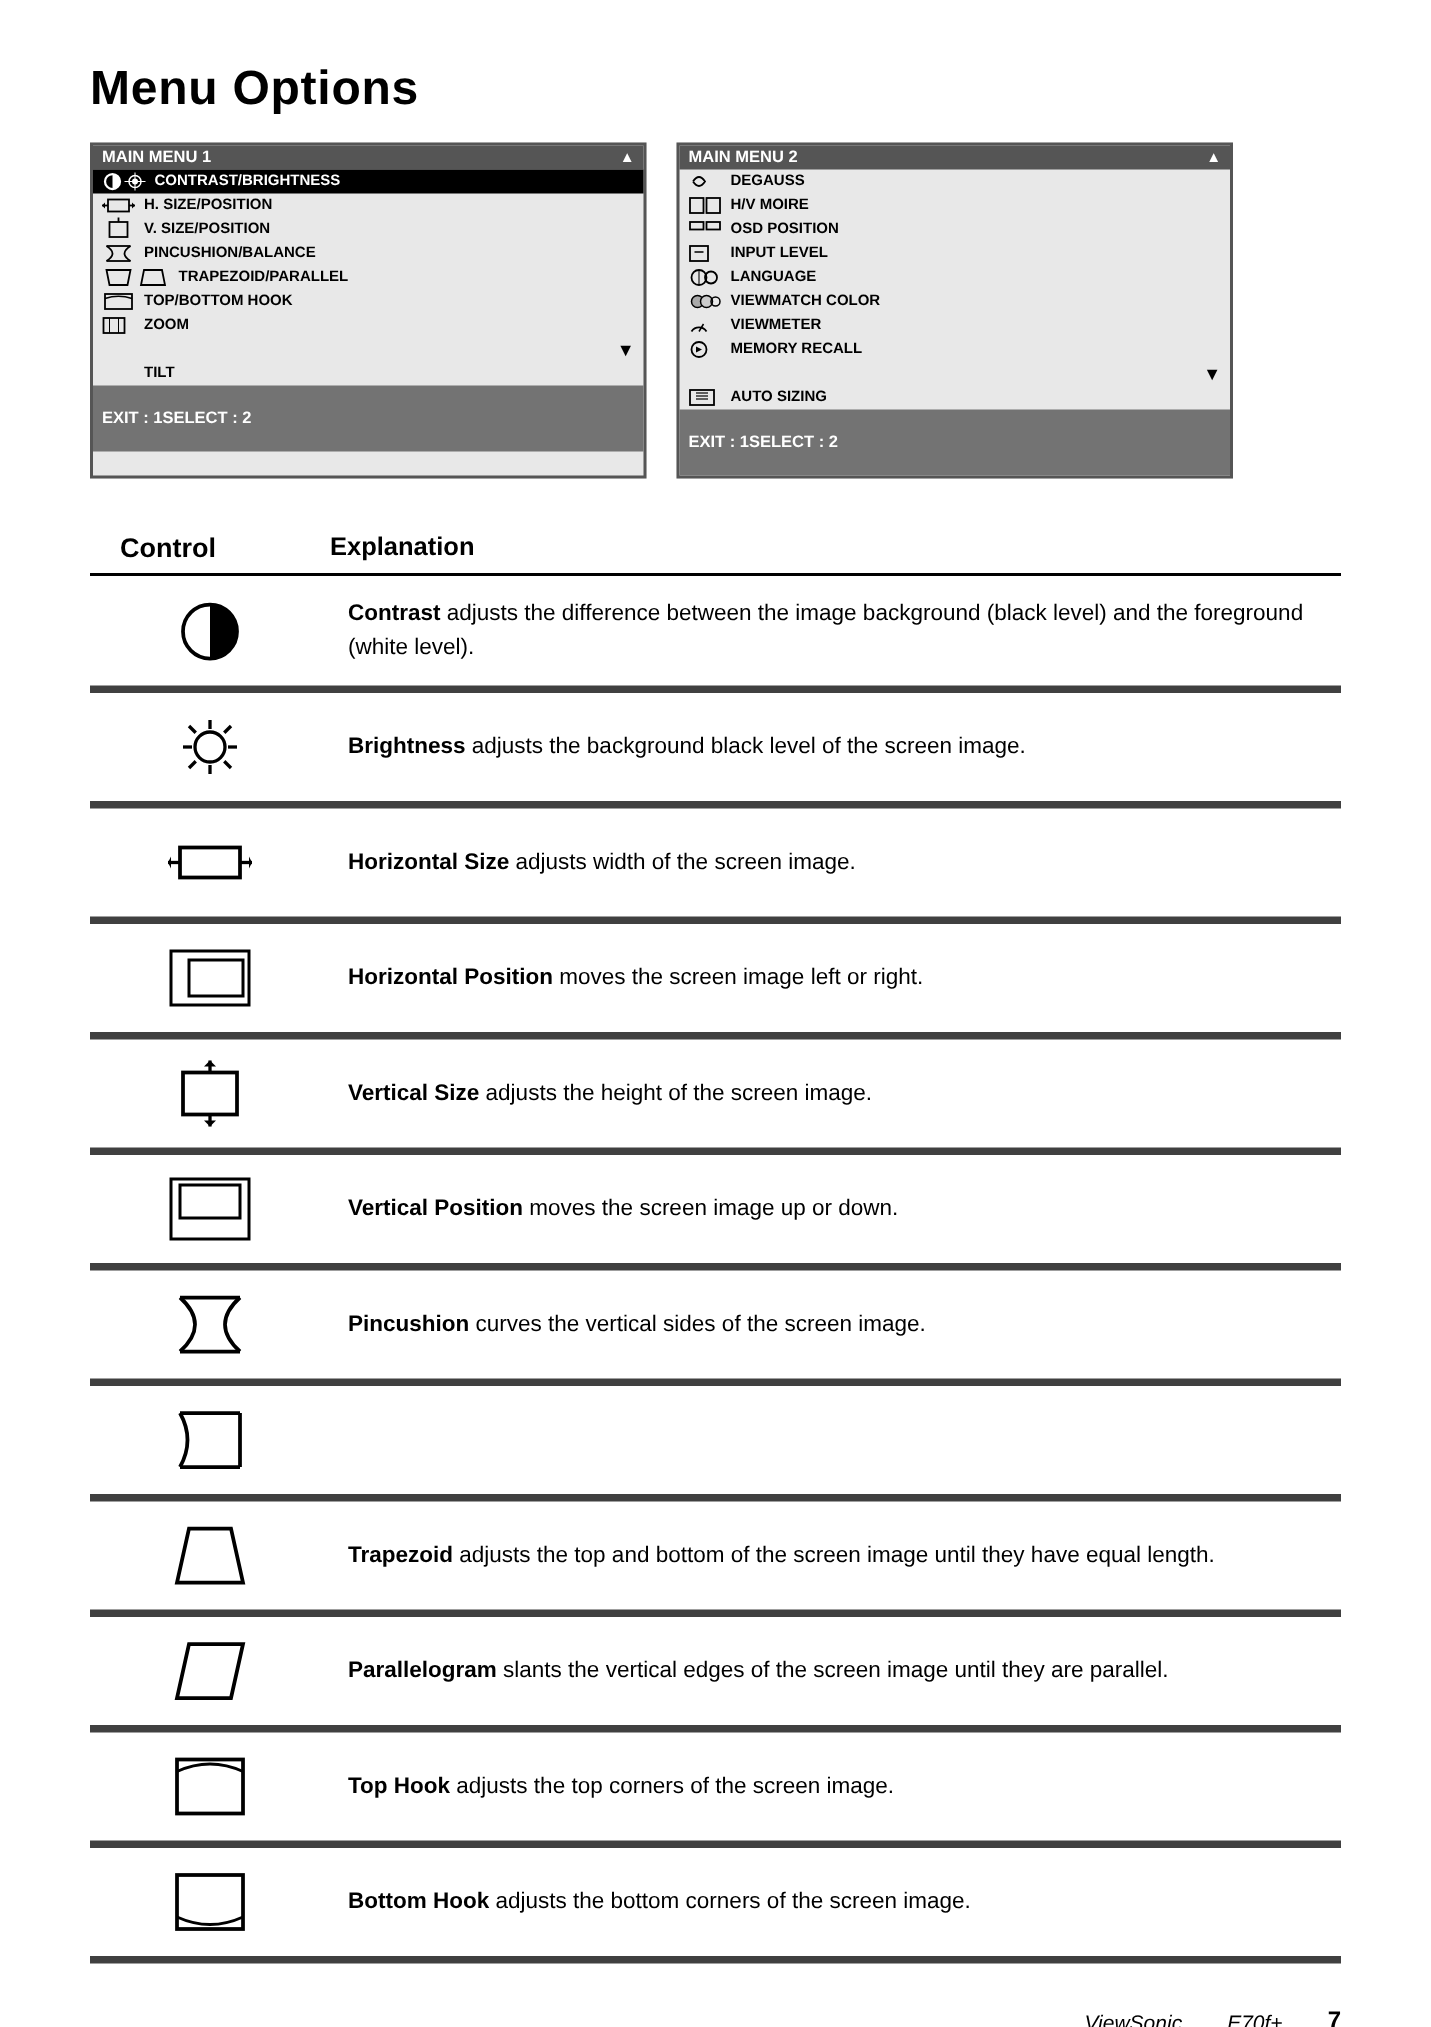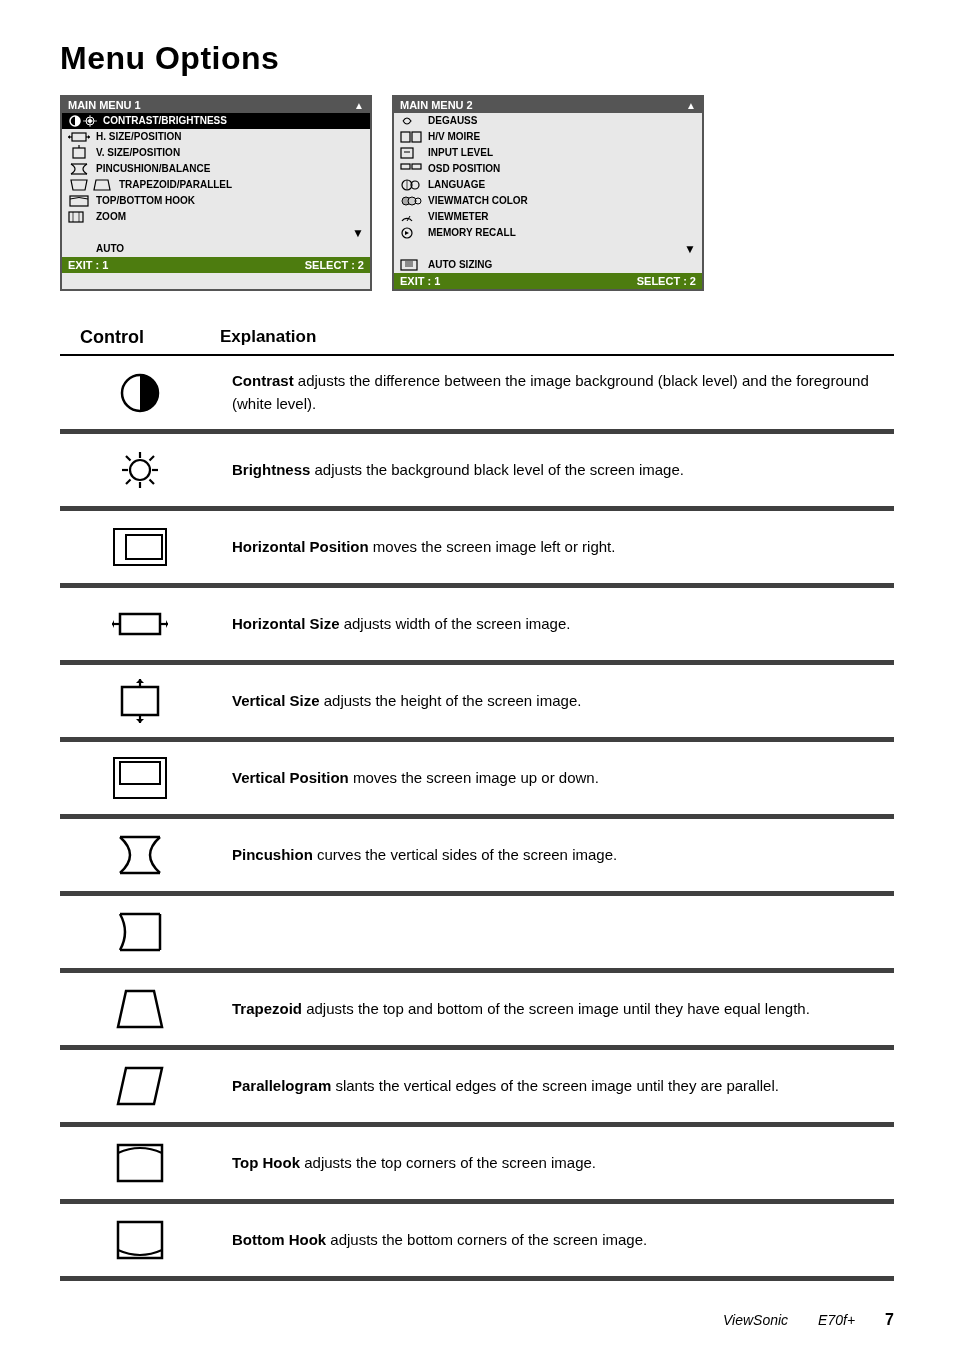--- a/index.html
+++ b/index.html
@@ -23,21 +23,21 @@
     
     .menus-row {
       display: flex;
       gap: 20px;
       margin-bottom: 28px;
     }
 
     .menu-box {
       border: 2px solid #555;
       background: #e8e8e8;
-      width: 312px;
+      width: 371px;
       font-size: 11px;
       font-weight: bold;
     }
     .menu-box .menu-header {
       background: #555;
       color: #fff;
       padding: 2px 6px;
       display: flex;
       justify-content: space-between;
       align-items: center;
@@ -62,25 +62,25 @@
     }
     .menu-box .menu-icon {
       font-size: 10px;
       min-width: 22px;
       text-align: center;
       display: flex;
       align-items: center;
       gap: 1px;
     }
     .menu-box .menu-footer {
-      background: #4d7c0f;
+      background: #737373;
       color: #fff;
-      padding: 2px 6px;
-      display: flex;
-      justify-content: space-between;
+      padding: 16px 6px;
+      display: flex;
+      justify-content: flex-start;
       font-size: 11px;
       font-weight: bold;
     }
     .menu-box .arrow-down {
       text-align: right;
       padding: 1px 6px;
       font-size: 12px;
     }
 
     
@@ -233,21 +233,21 @@
             <rect x="1" y="1" width="14" height="10" fill="none" stroke="#000" stroke-width="1.2"></rect>
             <line x1="5" y1="1" x2="5" y2="11" stroke="#000" stroke-width="0.7"></line>
             <line x1="11" y1="1" x2="11" y2="11" stroke="#000" stroke-width="0.7"></line>
           </svg>
       </span>
       <span>ZOOM</span>
     </div>
     <div class="arrow-down">▼</div>
     <div class="menu-item">
       <span class="menu-icon"></span>
-      <span>AUTO</span>
+      <span>TILT</span>
     </div>
     <div class="menu-footer">
       <span>EXIT : 1</span>
       <span>SELECT : 2</span>
     </div>
   </div>
 
   <div class="menu-box">
     <div class="menu-header">
       <span>MAIN MENU 2</span>
@@ -265,35 +265,35 @@
       <span class="menu-icon">
         <svg width="22" height="12" viewBox="0 0 22 12">
             <rect x="1" y="1" width="9" height="10" fill="none" stroke="#000" stroke-width="1.2"></rect>
             <rect x="12" y="1" width="9" height="10" fill="none" stroke="#000" stroke-width="1.2"></rect>
           </svg>
       </span>
       <span>H/V MOIRE</span>
     </div>
     <div class="menu-item">
       <span class="menu-icon">
+        <svg width="22" height="12" viewBox="0 0 22 12">
+            <rect x="1" y="1" width="9" height="5" fill="none" stroke="#000" stroke-width="1.2"></rect>
+            <rect x="12" y="1" width="9" height="5" fill="none" stroke="#000" stroke-width="1.2"></rect>
+          </svg>
+      </span>
+      <span>OSD POSITION</span>
+    </div>
+    <div class="menu-item">
+      <span class="menu-icon">
         <svg width="14" height="12" viewBox="0 0 14 12">
             <rect x="1" y="1" width="12" height="10" fill="none" stroke="#000" stroke-width="1.2"></rect>
             <line x1="4" y1="5" x2="10" y2="5" stroke="#000" stroke-width="1"></line>
           </svg>
       </span>
       <span>INPUT LEVEL</span>
-    </div>
-    <div class="menu-item">
-      <span class="menu-icon">
-        <svg width="22" height="12" viewBox="0 0 22 12">
-            <rect x="1" y="1" width="9" height="5" fill="none" stroke="#000" stroke-width="1.2"></rect>
-            <rect x="12" y="1" width="9" height="5" fill="none" stroke="#000" stroke-width="1.2"></rect>
-          </svg>
-      </span>
-      <span>OSD POSITION</span>
     </div>
     <div class="menu-item">
       <span class="menu-icon">
         <svg width="22" height="12" viewBox="0 0 22 12">
             <circle cx="7" cy="6" r="5" fill="none" stroke="#000" stroke-width="1.2"></circle>
             <circle cx="15" cy="6" r="4" fill="none" stroke="#000" stroke-width="1.2"></circle>
             <line x1="7" y1="1" x2="7" y2="11" stroke="#000" stroke-width="0.7"></line>
           </svg>
       </span>
       <span>LANGUAGE</span>
@@ -379,49 +379,49 @@
       </svg>
     </div>
     <div class="ctrl-desc">
       <b>Brightness</b> adjusts the background black level of the screen image.
     </div>
   </div>
 
   <div class="ctrl-row">
     <div class="ctrl-icon-cell">
       <svg class="ctrl-icon" viewBox="0 0 56 44">
-
-        <rect x="2" y="4" width="52" height="36" fill="none" stroke="#000" stroke-width="2"></rect>
-
-        <rect x="14" y="10" width="36" height="24" fill="none" stroke="#000" stroke-width="2"></rect>
-      </svg>
-    </div>
-    <div class="ctrl-desc">
-      <b>Horizontal Position</b> moves the screen image left or right.
-    </div>
-  </div>
-
-  <div class="ctrl-row">
-    <div class="ctrl-icon-cell">
-      <svg class="ctrl-icon" viewBox="0 0 56 44">
         <rect x="8" y="12" width="40" height="20" fill="none" stroke="#000" stroke-width="2.5"></rect>
         <line x1="0" y1="22" x2="8" y2="22" stroke="#000" stroke-width="2.2"></line>
         <line x1="48" y1="22" x2="56" y2="22" stroke="#000" stroke-width="2.2"></line>
         <polygon points="2,18 0,22 2,26" fill="#000"></polygon>
         <polygon points="54,18 56,22 54,26" fill="#000"></polygon>
       </svg>
     </div>
     <div class="ctrl-desc">
       <b>Horizontal Size</b> adjusts width of the screen image.
     </div>
   </div>
 
   <div class="ctrl-row">
     <div class="ctrl-icon-cell">
       <svg class="ctrl-icon" viewBox="0 0 56 44">
+
+        <rect x="2" y="4" width="52" height="36" fill="none" stroke="#000" stroke-width="2"></rect>
+
+        <rect x="14" y="10" width="36" height="24" fill="none" stroke="#000" stroke-width="2"></rect>
+      </svg>
+    </div>
+    <div class="ctrl-desc">
+      <b>Horizontal Position</b> moves the screen image left or right.
+    </div>
+  </div>
+
+  <div class="ctrl-row">
+    <div class="ctrl-icon-cell">
+      <svg class="ctrl-icon" viewBox="0 0 56 44">
         <rect x="10" y="8" width="36" height="28" fill="none" stroke="#000" stroke-width="2.5"></rect>
 
         <line x1="28" y1="0" x2="28" y2="8" stroke="#000" stroke-width="2.2"></line>
         <polygon points="24,4 28,0 32,4" fill="#000"></polygon>
 
         <line x1="28" y1="36" x2="28" y2="44" stroke="#000" stroke-width="2.2"></line>
         <polygon points="24,40 28,44 32,40" fill="#000"></polygon>
       </svg>
     </div>
     <div class="ctrl-desc">

